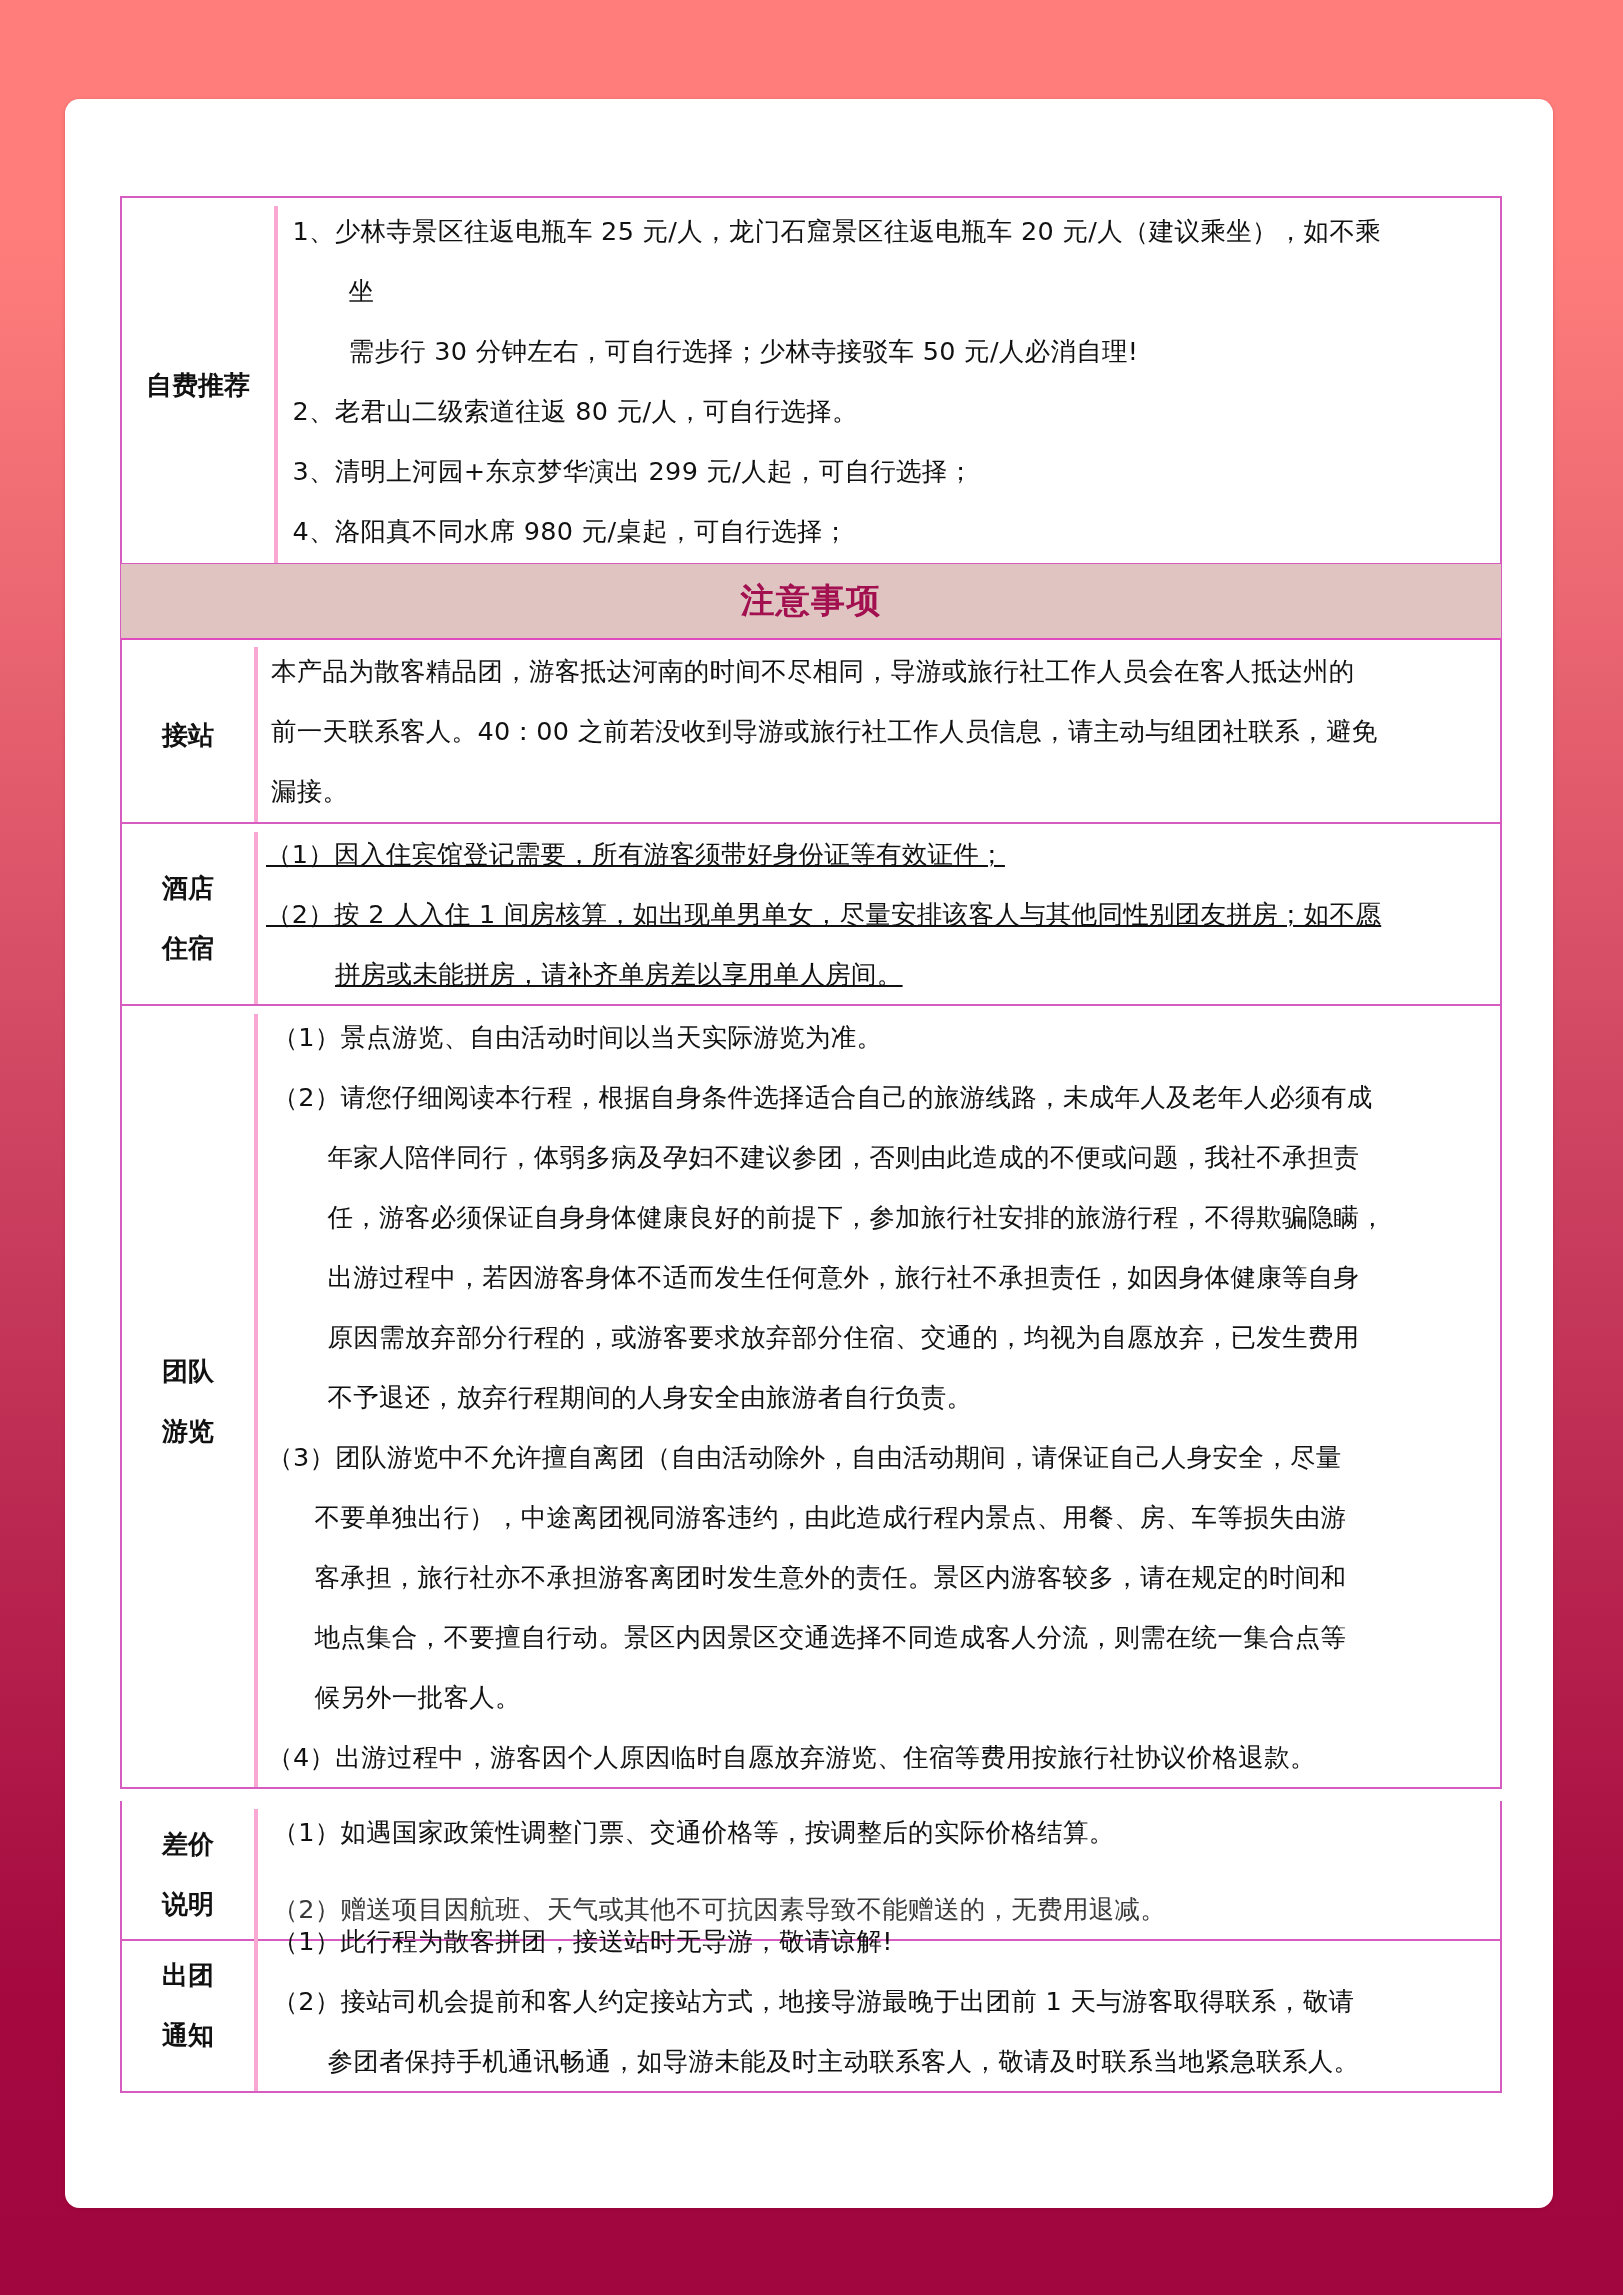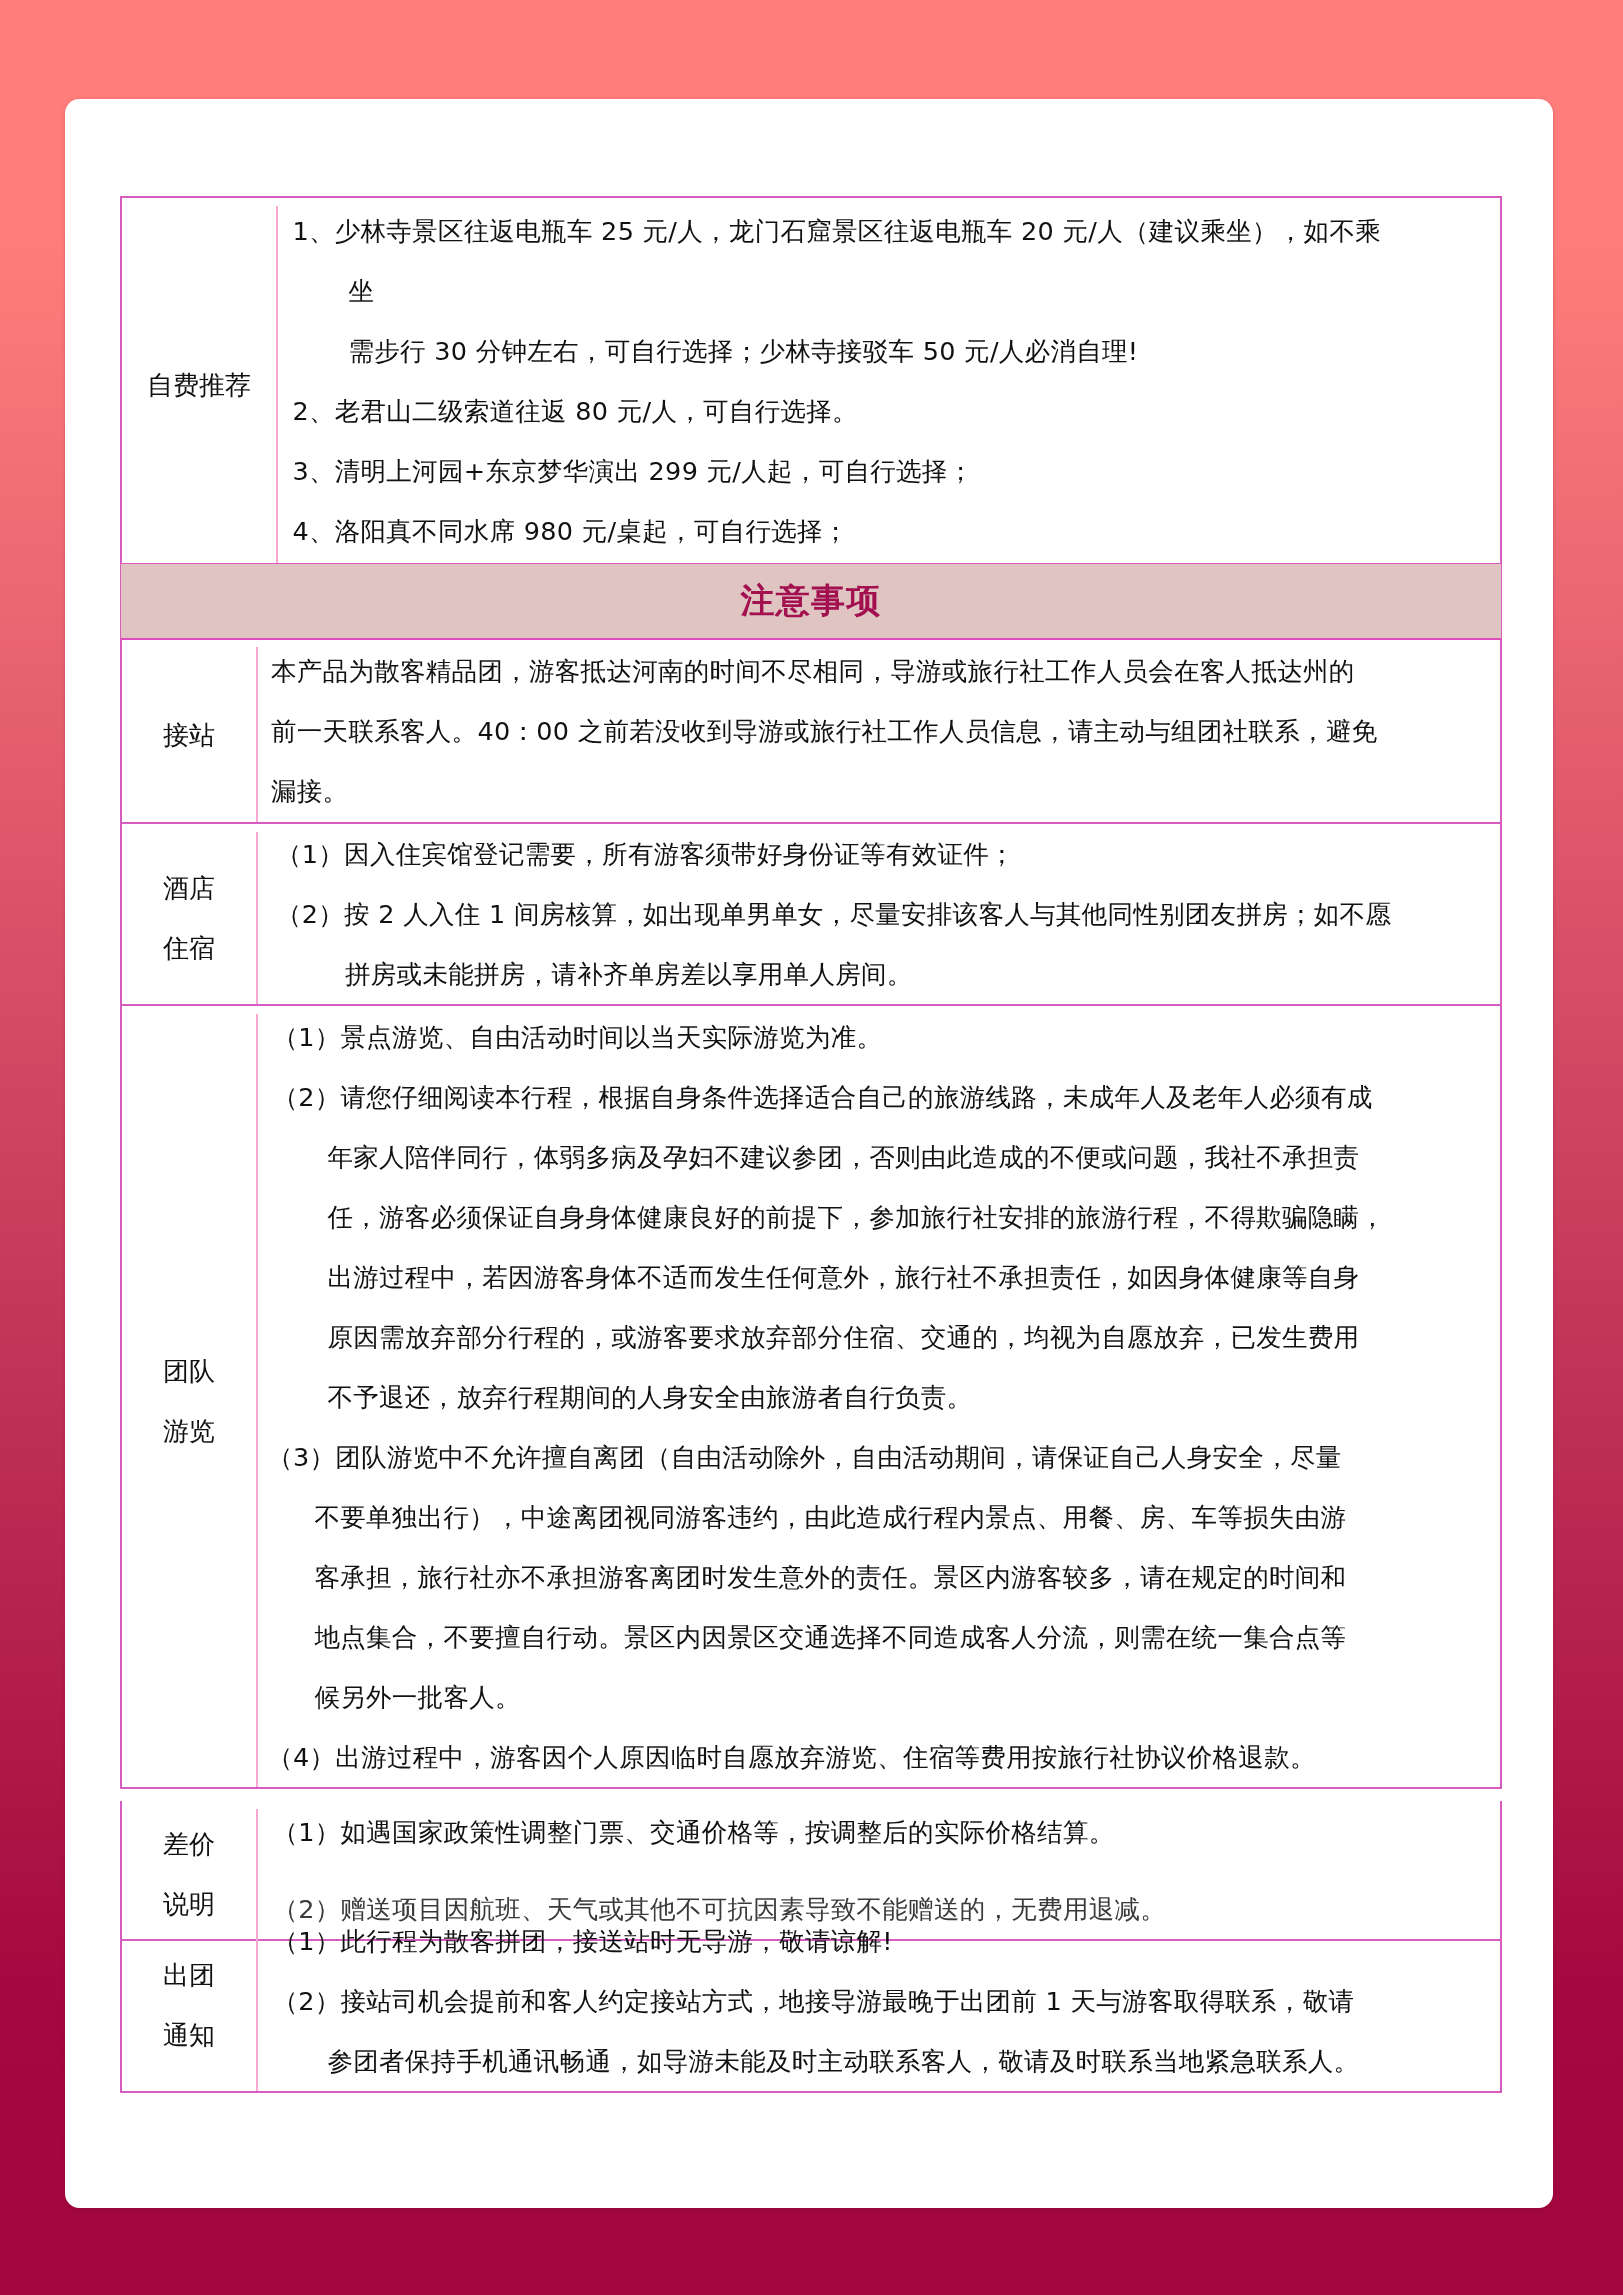--- a/index.html
+++ b/index.html
@@ -11,23 +11,23 @@
   }
   .card {
     position:absolute; left:65px; top:99px; width:1488px; height:2109px;
     background:#ffffff; border-radius:14.4px;
     box-shadow: 0 1.3px 3.9px rgba(120,0,40,0.25);
   }
   .row { position:absolute; left:120px; width:1382px; box-sizing:border-box;
     border-left:2px solid #d65cc0; border-right:2px solid #d65cc0; border-bottom:2px solid #d65cc0; }
   .lab {
     position:absolute; left:0; top:8px; bottom:0;
-    border-right:2px solid #f9a8d4; box-sizing:border-box;
+    border-right:4px solid #f9a8d4; box-sizing:border-box;
     display:flex; align-items:center; justify-content:center;
-    font-weight:normal; font-size:26px; text-align:center; line-height:60px;
+    font-weight:bold; font-size:26px; text-align:center; line-height:60px;
   }
   .content {
     position:absolute; top:0; bottom:0; right:0; box-sizing:border-box;
     display:flex; flex-direction:column; justify-content:center;
     font-size:25.5px; line-height:60px; letter-spacing:0.3px;
   }
   .line { white-space:nowrap; }
   .hdr {
     position:absolute; left:120px; top:563px; width:1382px; height:77px; box-sizing:border-box;
     background:#dfc4c2; border:1.3px solid #d65cc0; border-bottom:2.6px solid #e04cc0;
@@ -68,21 +68,21 @@
     <div class="line">前一天联系客人。40：00 之前若没收到导游或旅行社工作人员信息，请主动与组团社联系，避免</div>
     <div class="line">漏接。</div>
   </div>
 </div>
 
 <div class="row" style="top:824px;height:182px;">
   <div class="lab" style="width:136px;flex-direction:column;">
     <span>酒店</span>
     <span>住宿</span>
   </div>
-  <div class="content" style="left:136px;padding-left:18px;">
+  <div class="content" style="left:136px;padding-left:8px;text-decoration:underline;">
     <div class="line">（1）因入住宾馆登记需要，所有游客须带好身份证等有效证件；</div>
     <div class="line">（2）按 2 人入住 1 间房核算，如出现单男单女，尽量安排该客人与其他同性别团友拼房；如不愿</div>
     <div class="line" style="padding-left:69px;">拼房或未能拼房，请补齐单房差以享用单人房间。</div>
   </div>
 </div>
 
 <div class="row" style="top:1006px;height:783px;">
   <div class="lab" style="width:136px;flex-direction:column;">
     <span>团队</span>
     <span>游览</span>

